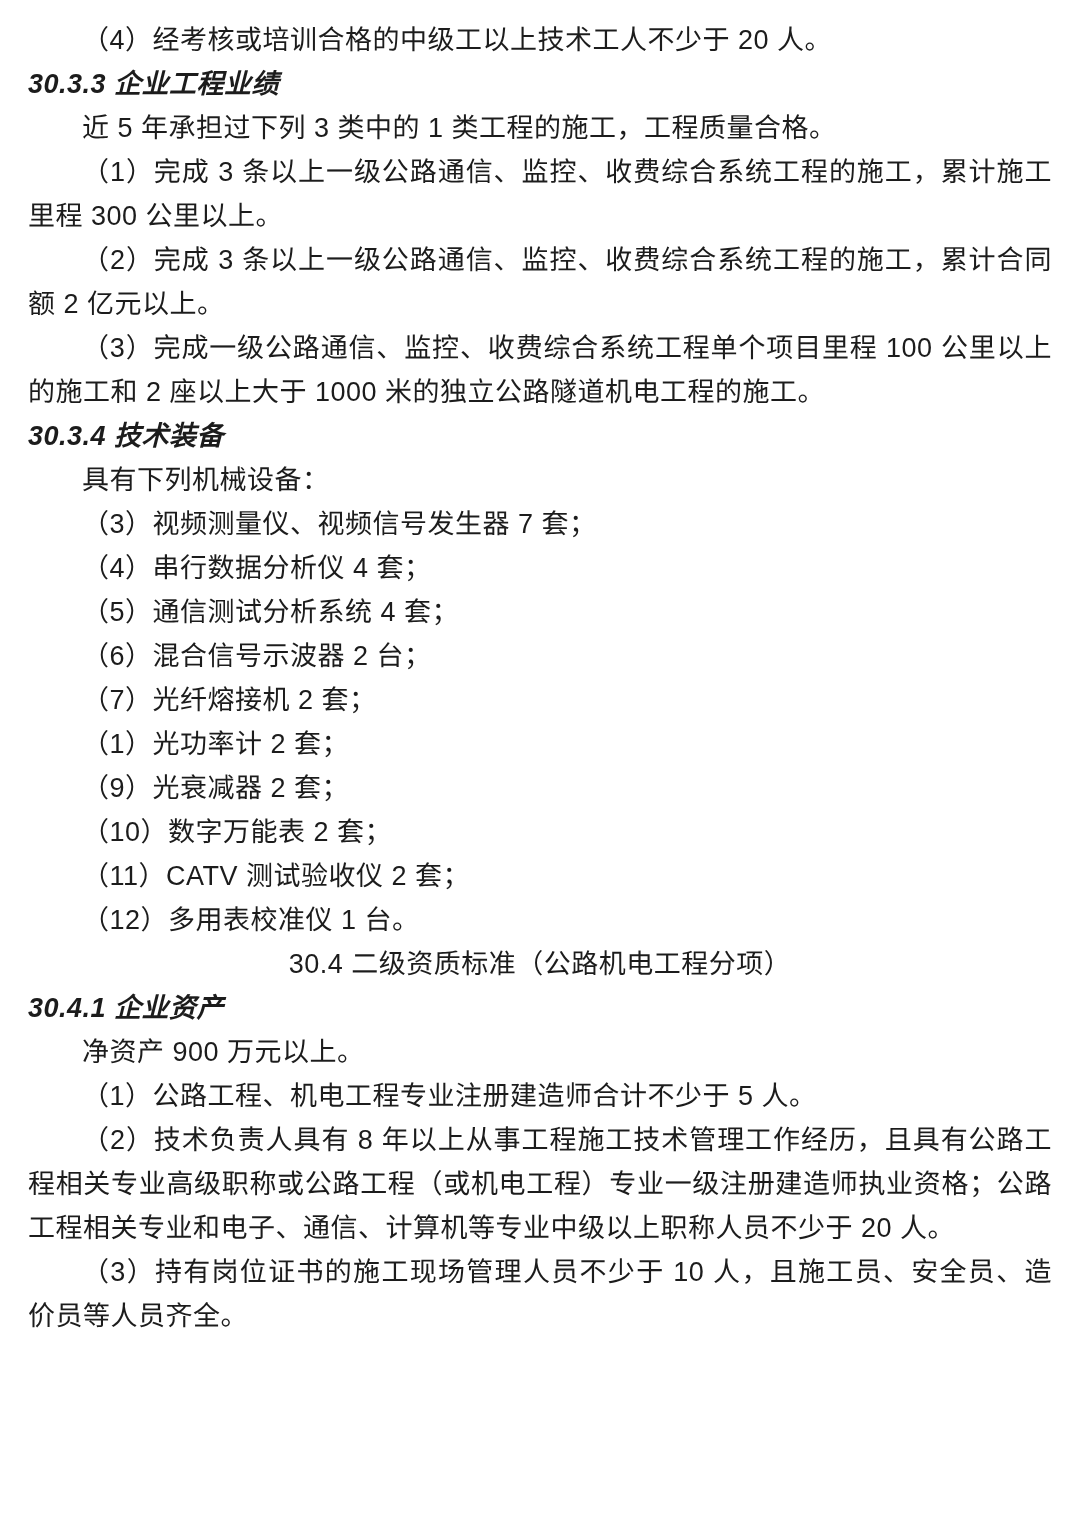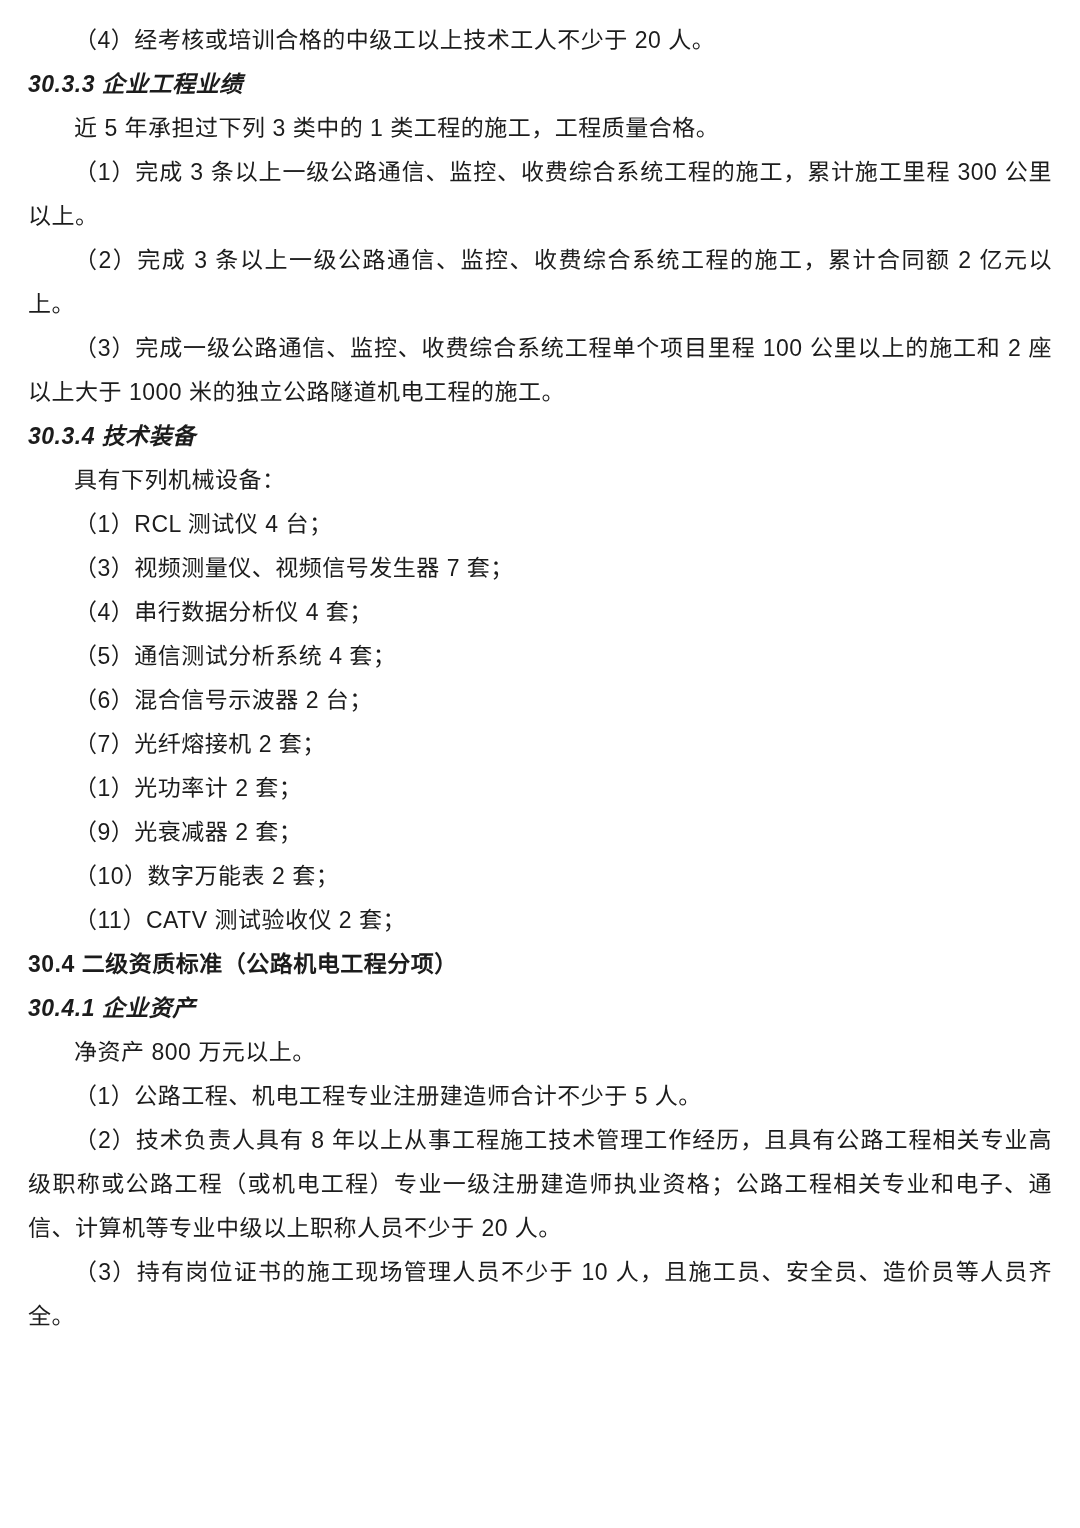--- a/index.html
+++ b/index.html
@@ -10,21 +10,21 @@
     width: 1080px;
     min-height: 1528px;
     background: #ffffff;
   }
   .page {
     box-sizing: border-box;
     width: 1080px;
     min-height: 1528px;
     padding: 18px 28px 30px 28px;
     font-family: "Liberation Sans", sans-serif;
-    font-size: 23px;
+    font-size: 27px;
     line-height: 44px;
     color: #1c1c1c;
     letter-spacing: 0.5px;
   }
   .page p {
     margin: 0;
   }
   .paragraph {
     text-indent: 2em;
     text-align: justify;
@@ -32,48 +32,48 @@
   }
   .list-item {
     text-indent: 2em;
   }
   .heading {
     font-weight: bold;
     text-align: left;
     font-style: italic;
   }
   .chapter-heading {
-    font-weight: bold;
-    text-align: left;
+    font-weight: normal;
+    text-align: center;
     margin-top: 44px;
   }
 </style>
 </head>
 <body style="background: rgb(255, 255, 255);">
 
 <main class="page" style="background: rgb(255, 255, 255); color: rgb(28, 28, 28);">
   <article>
       <p class="paragraph">（4）经考核或培训合格的中级工以上技术工人不少于 20 人。</p>
       <p class="heading">30.3.3 企业工程业绩</p>
       <p class="paragraph">近 5 年承担过下列 3 类中的 1 类工程的施工，工程质量合格。</p>
       <p class="paragraph">（1）完成 3 条以上一级公路通信、监控、收费综合系统工程的施工，累计施工里程 300 公里以上。</p>
       <p class="paragraph">（2）完成 3 条以上一级公路通信、监控、收费综合系统工程的施工，累计合同额 2 亿元以上。</p>
       <p class="paragraph">（3）完成一级公路通信、监控、收费综合系统工程单个项目里程 100 公里以上的施工和 2 座以上大于 1000 米的独立公路隧道机电工程的施工。</p>
       <p class="heading">30.3.4 技术装备</p>
       <p class="paragraph">具有下列机械设备：</p>
-      <p class="list-item">（1）RCL 测试仪 4 台；</p>
       <p class="list-item">（3）视频测量仪、视频信号发生器 7 套；</p>
       <p class="list-item">（4）串行数据分析仪 4 套；</p>
       <p class="list-item">（5）通信测试分析系统 4 套；</p>
       <p class="list-item">（6）混合信号示波器 2 台；</p>
       <p class="list-item">（7）光纤熔接机 2 套；</p>
       <p class="list-item">（1）光功率计 2 套；</p>
       <p class="list-item">（9）光衰减器 2 套；</p>
       <p class="list-item">（10）数字万能表 2 套；</p>
       <p class="list-item">（11）CATV 测试验收仪 2 套；</p>
+      <p class="list-item">（12）多用表校准仪 1 台。</p>
       <p class="chapter-heading">30.4 二级资质标准（公路机电工程分项）</p>
       <p class="heading">30.4.1 企业资产</p>
-      <p class="paragraph">净资产 800 万元以上。</p>
+      <p class="paragraph">净资产 900 万元以上。</p>
       <p class="paragraph">（1）公路工程、机电工程专业注册建造师合计不少于 5 人。</p>
       <p class="paragraph">（2）技术负责人具有 8 年以上从事工程施工技术管理工作经历，且具有公路工程相关专业高级职称或公路工程（或机电工程）专业一级注册建造师执业资格；公路工程相关专业和电子、通信、计算机等专业中级以上职称人员不少于 20 人。</p>
       <p class="paragraph">（3）持有岗位证书的施工现场管理人员不少于 10 人，且施工员、安全员、造价员等人员齐全。</p>
     </article>
 </main>
 
 </body></html>

